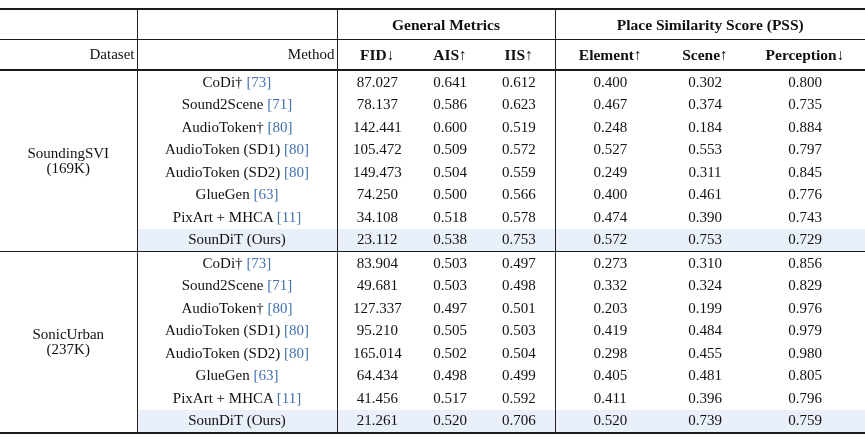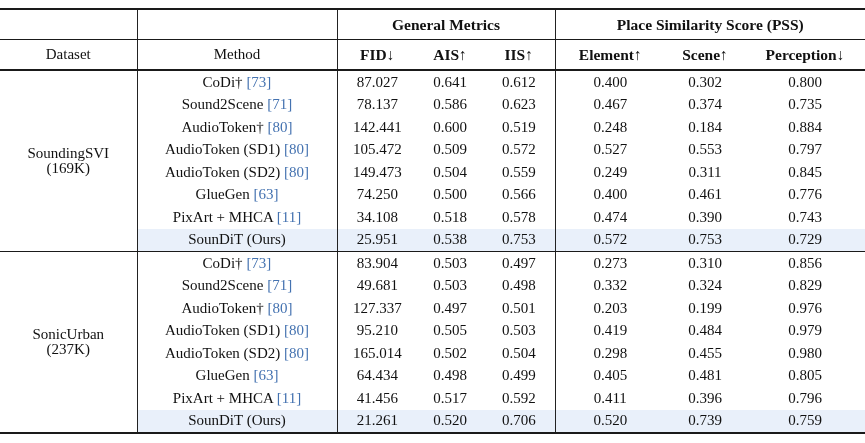--- a/index.html
+++ b/index.html
@@ -32,21 +32,21 @@
     white-space:nowrap;
     overflow:hidden;
   }
   tr.h1 td{height:29px;border-bottom:1px solid var(--rule);}
   tr.h2 td{height:29px;border-bottom:2px solid var(--rule);}
   tr.body-row td{height:22.5px;}
   td.vline-l{border-left:1px solid #222;}
   .bold{font-weight:normal;}
   .group-h{font-weight:bold;font-size:15.5px;}
   .colhead{font-weight:bold;font-size:15.5px;text-align:center;}
-  .plainhead{font-weight:normal;font-size:15px;}
+  .plainhead{font-weight:normal;font-size:15px;text-align:right;}
   tr.sep-below > td{border-bottom:1.8px solid var(--rule);}
   td.sep-below{border-bottom:1.8px solid var(--rule);}
   tr.hl > td{background:var(--hl);}
   td.dataset-cell{
     vertical-align:middle;
     font-size:15px;
     background:#fff;
     text-align:center;
   }
   .cite{color:var(--cite);margin-top:37px;}
@@ -146,21 +146,21 @@
           <td class="vline-l"><span>PixArt + MHCA</span> <a class="cite">[11]</a></td>
           <td class="vline-l">34.108</td>
           <td class="">0.518</td>
           <td class="">0.578</td>
           <td class="vline-l">0.474</td>
           <td class="">0.390</td>
           <td class="">0.743</td>
         </tr>
         <tr class="body-row hl sep-below">
           <td class="vline-l"><span>SounDiT (Ours)</span></td>
-          <td class="vline-l bold">25.951</td>
+          <td class="vline-l bold">23.112</td>
           <td class="">0.538</td>
           <td class=" bold">0.753</td>
           <td class="vline-l bold">0.572</td>
           <td class=" bold">0.753</td>
           <td class=" bold">0.729</td>
         </tr>
         <tr class="body-row">
           <td rowspan="8" class="dataset-cell">
             <div>SonicUrban</div>
             <div>(237K)</div>

